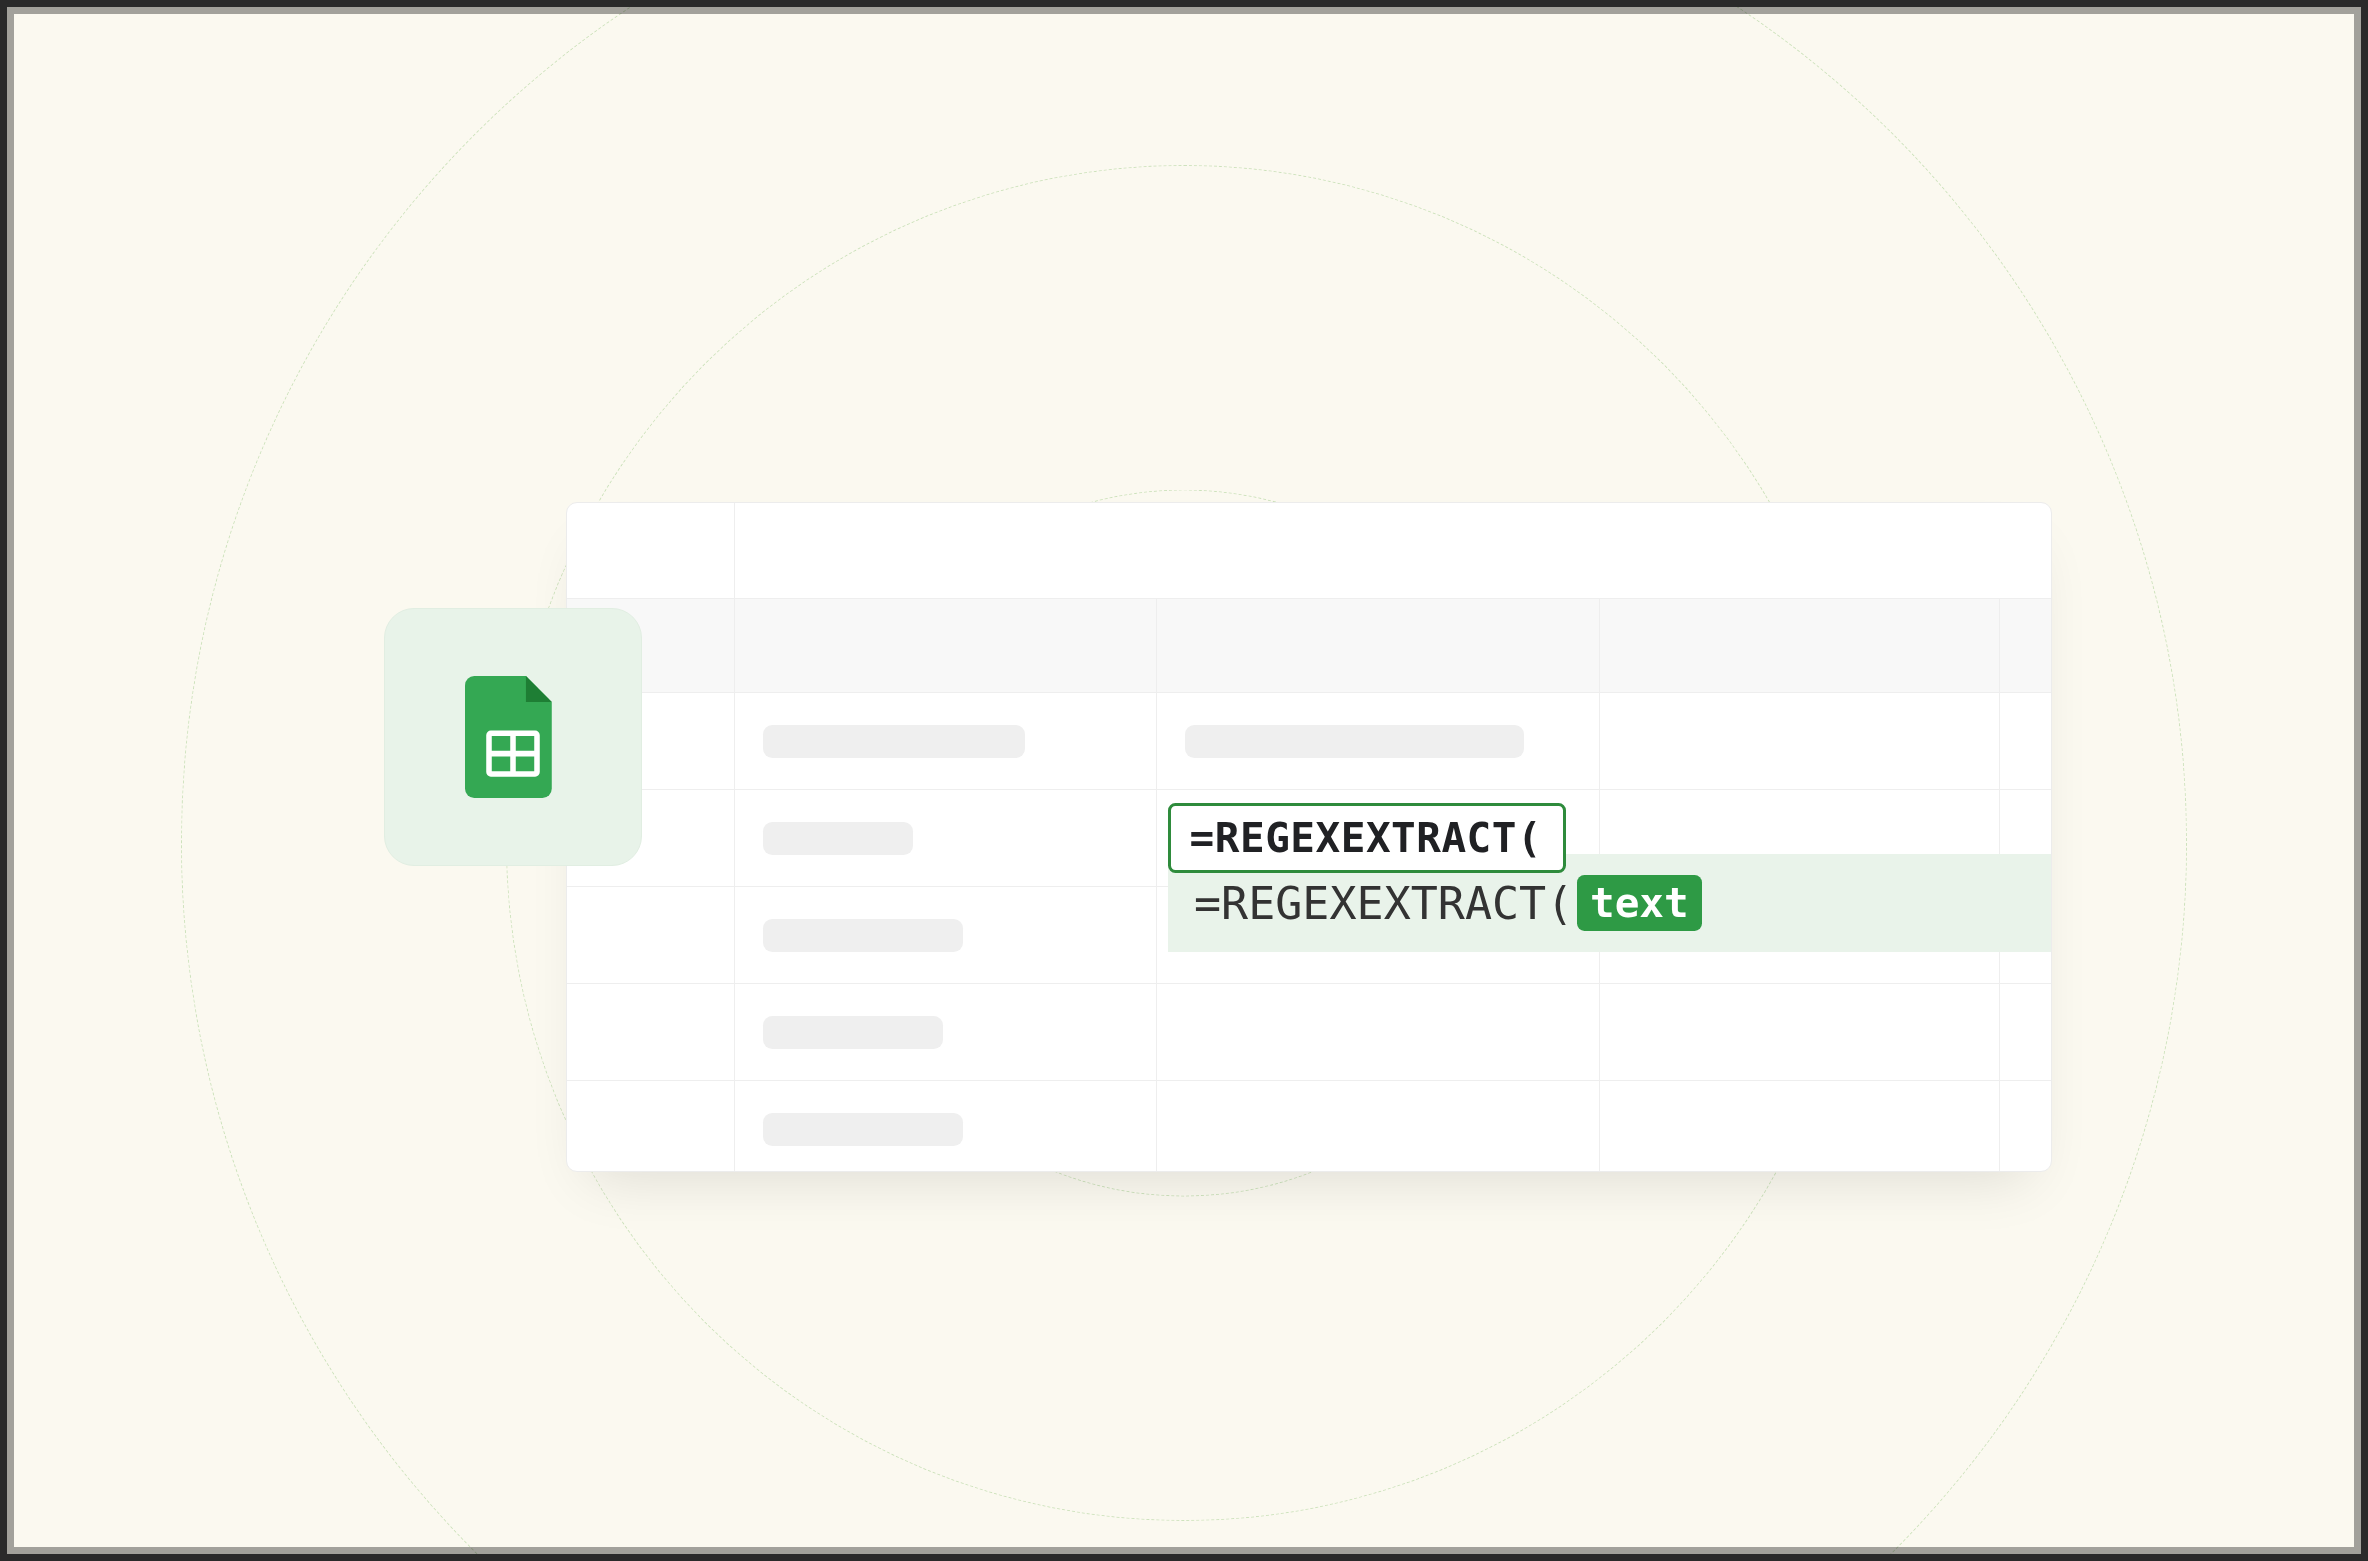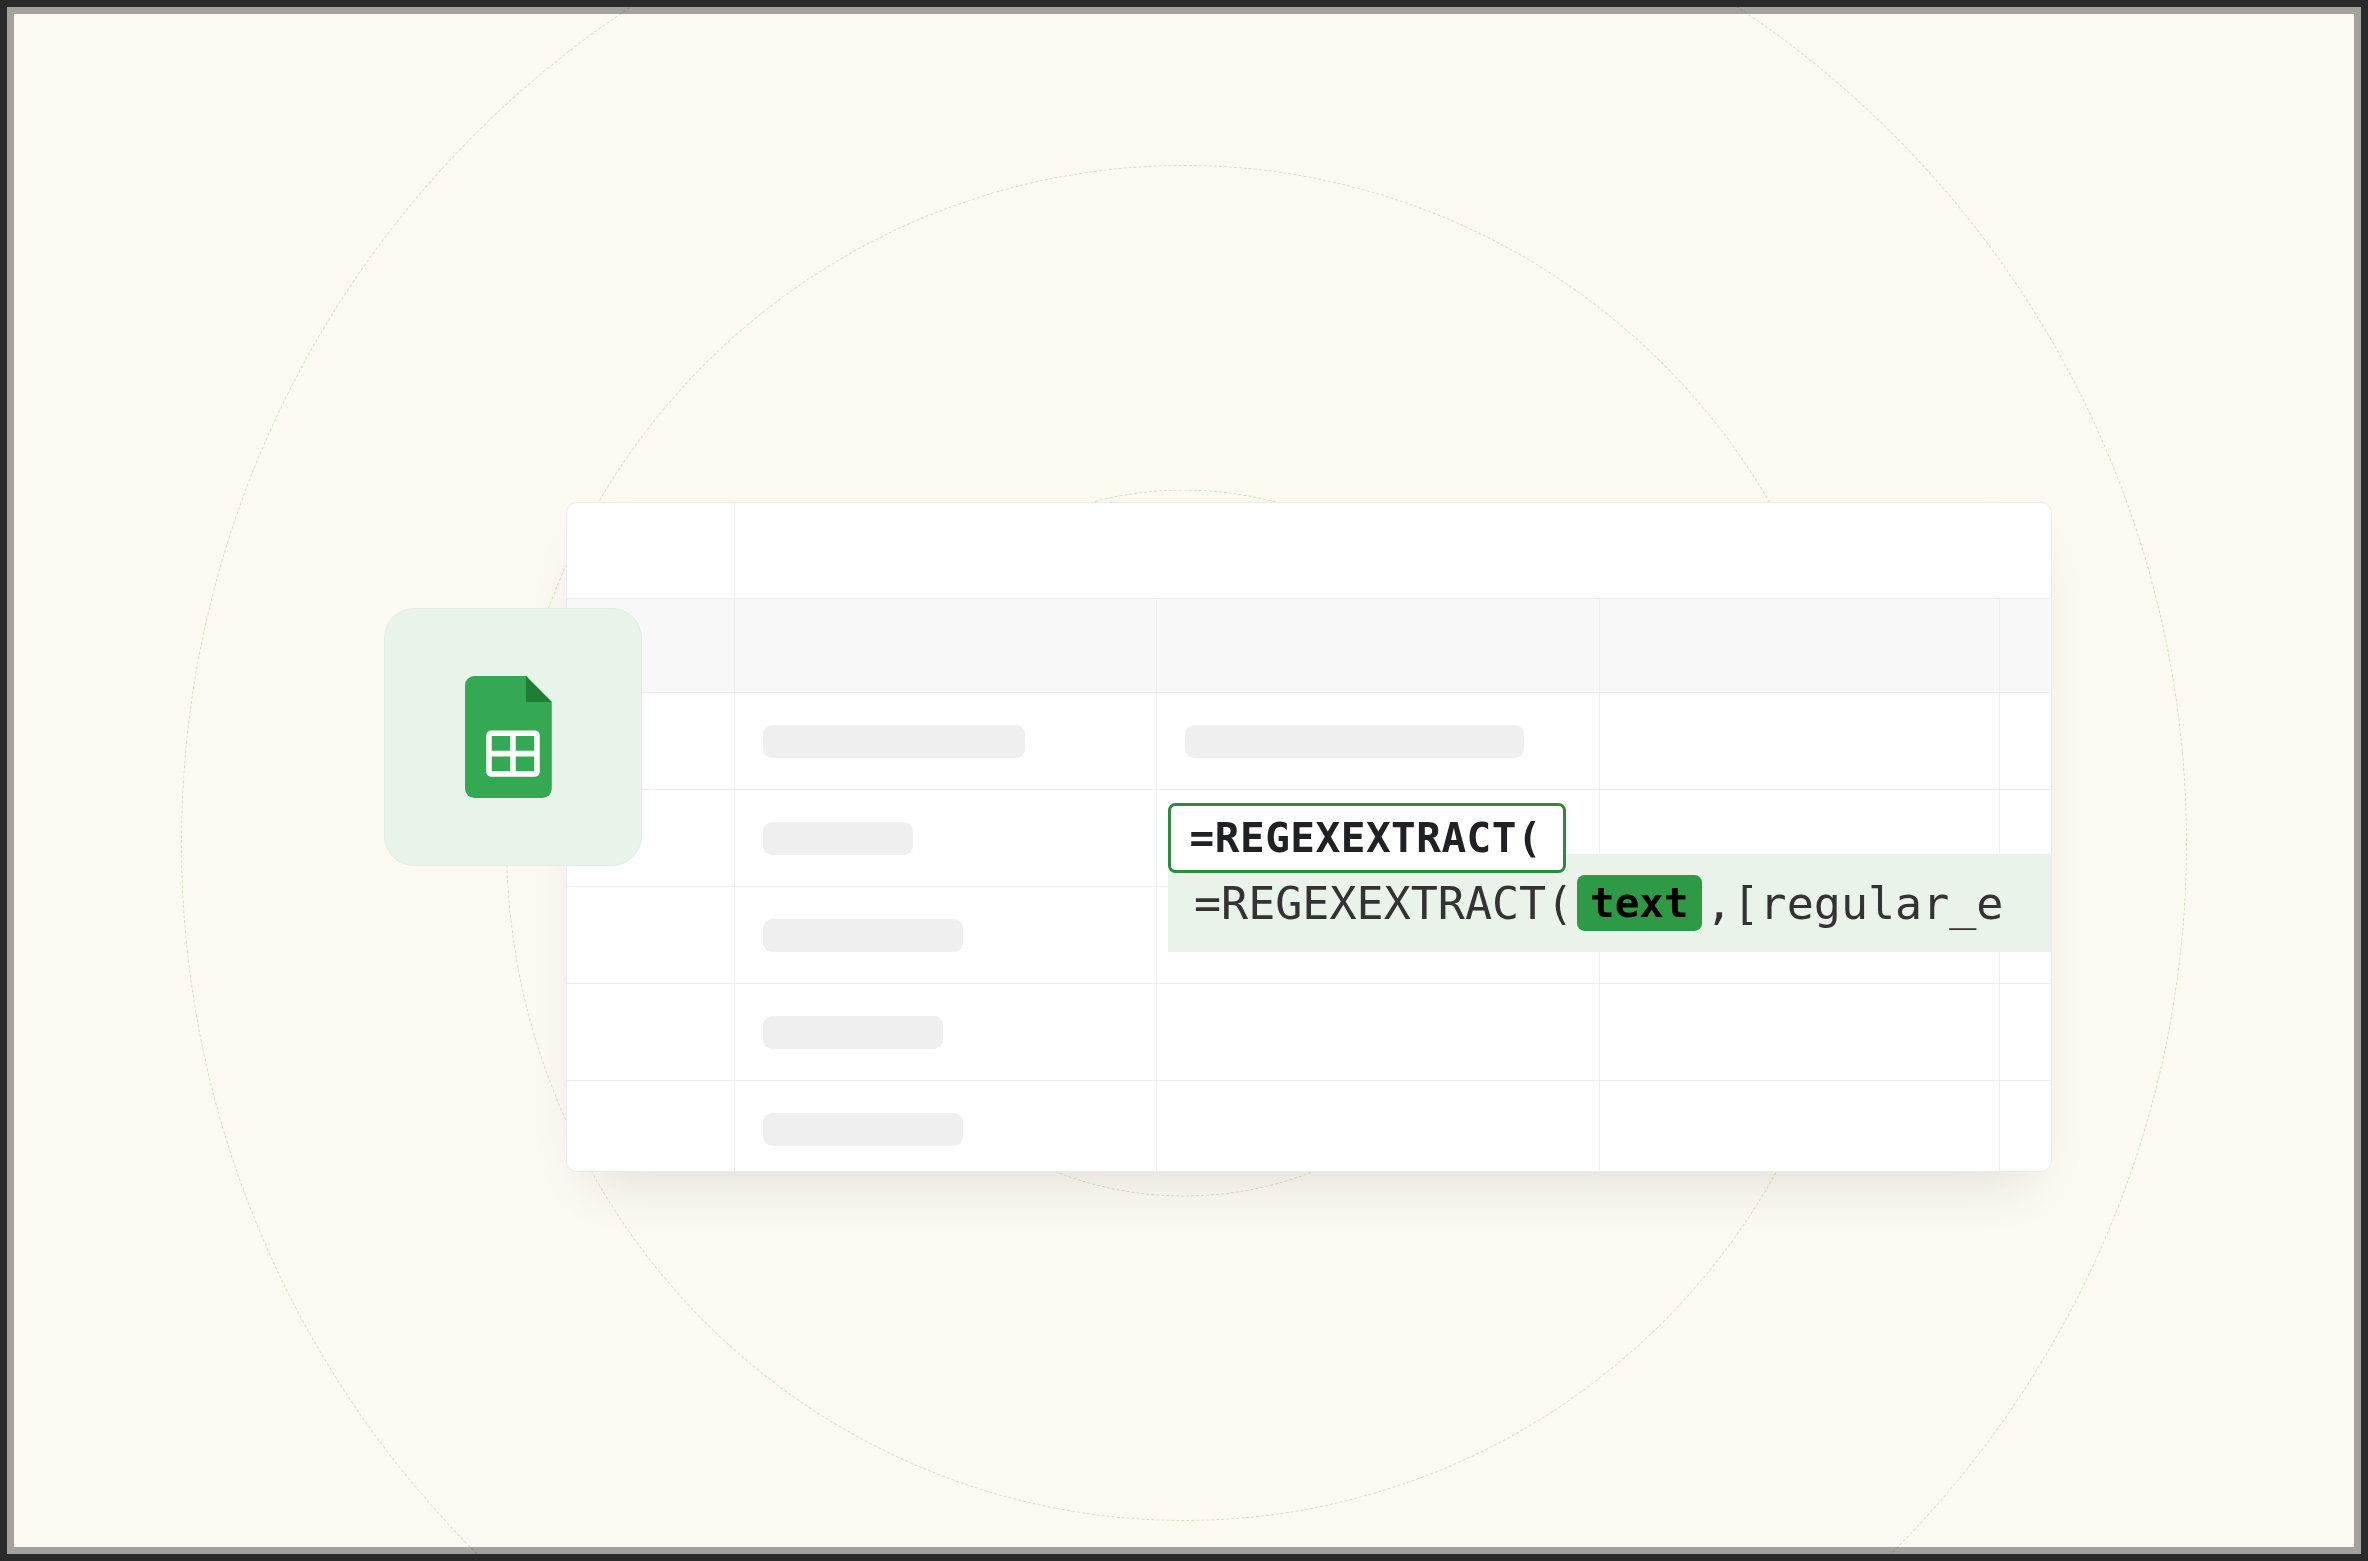--- a/index.html
+++ b/index.html
@@ -165,21 +165,21 @@
     font-size: 45px;
     color: #333;
     white-space: nowrap;
     overflow: hidden;
     z-index: 4;
   }
   .hint .arg-active {
     display: inline-flex;
     align-items: center;
     background: #2e9a45;
-    color: #000000;
+    color: #ffffff;
     font-weight: 700;
     border-radius: 7.4px;
     padding: 3.7px 13px;
     font-size: 41px;
     margin: 0 3.7px;
     font-family: ui-monospace, SFMono-Regular, Menlo, Consolas, monospace;
   }
 </style>
 </head>
 <body>
@@ -256,21 +256,20 @@
           <div class="ph w3"></div>
         </div>
       <div class="col-c"></div>
       <div class="col-d"></div>
       <div class="col-e"></div>
     </div>
 
     <div class="hint">
       <span>=REGEXEXTRACT(</span>
       <span class="arg-active">text</span>
-      <span>,[regular_e</span>
     </div>
   </div>
 
   <div class="sheets-badge">
     <div class="sheets-icon" aria-label="google-sheets-icon">
       <svg width="96" height="122" viewBox="0 0 104 132">
         <path d="M10 0 h56 l28 28 v94 a10 10 0 0 1 -10 10 h-74 a10 10 0 0 1 -10 -10 v-112 a10 10 0 0 1 10 -10 z" fill="#34a853"></path>
         <path d="M66 0 v28 h28 z" fill="#1e7e34"></path>
         <g fill="#ffffff">
           <rect x="26" y="62" width="52" height="44" rx="2" ry="2" fill="none" stroke="#ffffff" stroke-width="6"></rect>

